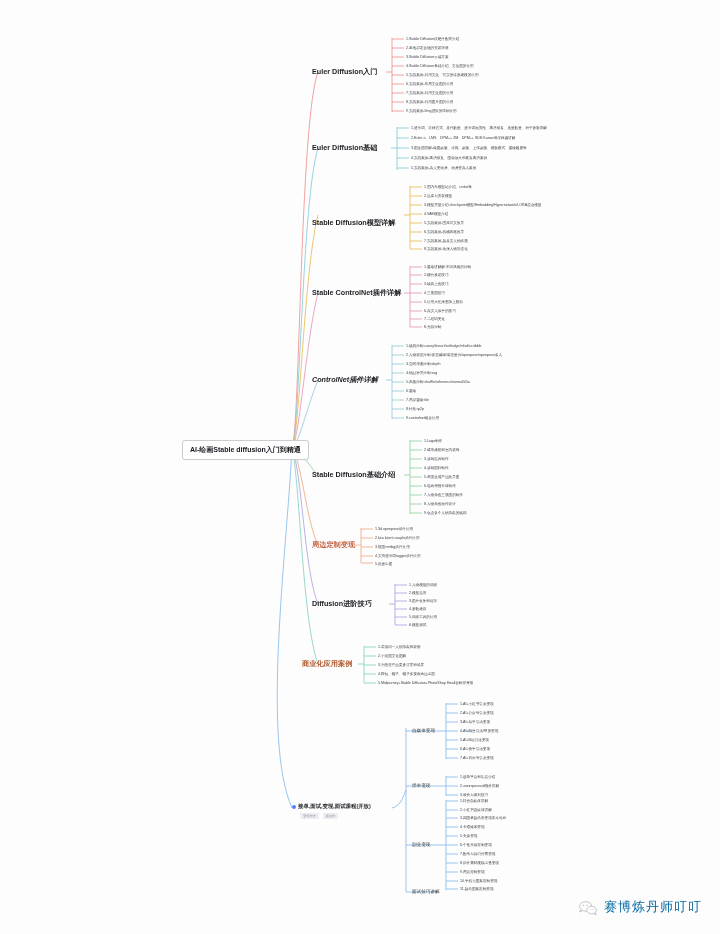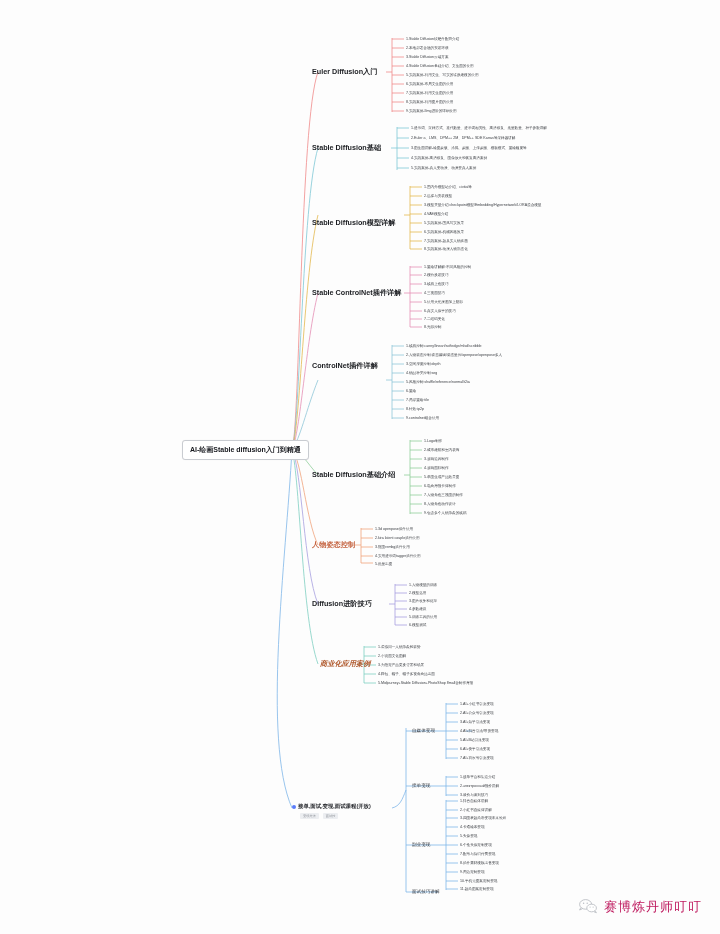--- a/index.html
+++ b/index.html
@@ -82,22 +82,22 @@
   }
   .tag{
     font-size:3.2px;color:#8b8f96;
     background:#eceef1;border-radius:1px;
     padding:1px 3px;white-space:nowrap;
   }
 
   
   .watermark{
     position:absolute;right:18px;bottom:18px;
-    display:flex;align-items:flex-start;gap:6px;
-    color:#be185d;
+    display:flex;align-items:flex-end;gap:6px;
+    color:#0369a1;
   }
   .wm-text{font-size:13px;letter-spacing:1px;white-space:nowrap;}
   .wm-icon{width:20px;height:16px;}
 </style>
 </head>
 <body>
 
 <div id="canvas">
 
   <svg class="links" viewBox="0 0 720 934">
@@ -175,21 +175,21 @@
   <div class="leaf" style="left:406px;top:36px;">1.Stable Diffusion软硬件配置介绍</div>
   <div class="leaf" style="left:406px;top:45px;">2.本地部署合适的安装环境</div>
   <div class="leaf" style="left:406px;top:54px;">3.Stable Diffusion云端方案</div>
   <div class="leaf" style="left:406px;top:63px;">4.Stable Diffusion基础介绍、文生图的使用</div>
   <div class="leaf" style="left:406px;top:72px;">5.实战案例-利用文生、写实的转换建模的使用</div>
   <div class="leaf" style="left:406px;top:81px;">6.实战案例-布局文生图的使用</div>
   <div class="leaf" style="left:406px;top:90px;">7.实战案例-利用文生图的使用</div>
   <div class="leaf" style="left:406px;top:99px;">8.实战案例-利用图片图的使用</div>
   <div class="leaf" style="left:406px;top:108px;">9.实战案例-IImg进阶的详细使用</div>
 
-  <div class="branch-label" style="left:310px;top:142px;">Stable Diffusion基础</div>
+  <div class="branch-label" style="left:310px;top:142px;">Euler Diffusion基础</div>
   <div class="leaf" style="left:411px;top:125px;">1.提示词、采样方式、迭代数量、提示词相关性、高清修复、批量数量、种子参数详解</div>
   <div class="leaf" style="left:411px;top:135px;">2.Euler a、LMS、DPM++ 2M、DPM++ SDE Karras等采样器讲解</div>
   <div class="leaf" style="left:411px;top:145px;">3.图生图讲解-绘图蒙版、涂鸦、蒙版、上传蒙版、模板模式、重绘幅度等</div>
   <div class="leaf" style="left:411px;top:155px;">4.实战案例-高清修复、图像放大和恢复高清案例</div>
   <div class="leaf" style="left:411px;top:165px;">5.实战案例-真人变动漫、动漫变真人案例</div>
 
   <div class="branch-label" style="left:310px;top:209px;margin-top:8px;">Stable Diffusion模型详解</div>
   <div class="leaf" style="left:424px;top:184px;">1.国内外模型站介绍、civitai等</div>
   <div class="leaf" style="left:424px;top:193px;">2.选择与安装模型</div>
   <div class="leaf" style="left:424px;top:202px;">3.模型类型介绍:checkpoint模型/Embedding/Hypernetwork/LORA混合模型</div>
@@ -202,21 +202,21 @@
   <div class="branch-label" style="left:310px;top:287px;">Stable ControlNet插件详解</div>
   <div class="leaf" style="left:424px;top:264px;">1.重绘讲解解:不同风格的控制</div>
   <div class="leaf" style="left:424px;top:272px;">2.模特换装技巧</div>
   <div class="leaf" style="left:424px;top:281px;">3.线稿上色技巧</div>
   <div class="leaf" style="left:424px;top:290px;">4.三视图技巧</div>
   <div class="leaf" style="left:424px;top:299px;">5.使用大伦漫画加上阴影</div>
   <div class="leaf" style="left:424px;top:308px;">6.真实人像手的技巧</div>
   <div class="leaf" style="left:424px;top:316px;">7.二维码美化</div>
   <div class="leaf" style="left:424px;top:324px;">8.光影控制</div>
 
-  <div class="branch-label" style="left:310px;top:360px;">ControlNet插件详解</div>
+  <div class="branch-label" style="left:310px;top:374px;font-style:italic;">ControlNet插件详解</div>
   <div class="leaf" style="left:406px;top:343px;">1.线稿控制:canny/lineart/softedge/mlsd/scribble</div>
   <div class="leaf" style="left:406px;top:352px;">2.人物姿态控制:姿态编辑/姿态量控/openpose/openpose多人</div>
   <div class="leaf" style="left:406px;top:361px;">3.空间深度控制:depth</div>
   <div class="leaf" style="left:406px;top:370px;">4.物品种类控制:seg</div>
   <div class="leaf" style="left:406px;top:379px;">5.风格控制:shuffle/reference/normal/t2ia</div>
   <div class="leaf" style="left:406px;top:388px;">6.重绘</div>
   <div class="leaf" style="left:406px;top:397px;">7.局部重绘:tile</div>
   <div class="leaf" style="left:406px;top:406px;">8.特效:ip2p</div>
   <div class="leaf" style="left:406px;top:415px;">9.controlnet组合使用</div>
 
@@ -224,36 +224,36 @@
   <div class="leaf" style="left:424px;top:438px;">1.Logo制作</div>
   <div class="leaf" style="left:424px;top:447px;">2.城市建筑和室内装饰</div>
   <div class="leaf" style="left:424px;top:456px;">3.游戏道具制作</div>
   <div class="leaf" style="left:424px;top:465px;">4.游戏图标制作</div>
   <div class="leaf" style="left:424px;top:474px;">5.单图生成产品效果图</div>
   <div class="leaf" style="left:424px;top:483px;">6.电商海报卡体制作</div>
   <div class="leaf" style="left:424px;top:492px;">7.人物角色三视图的制作</div>
   <div class="leaf" style="left:424px;top:501px;">8.人物角色动作设计</div>
   <div class="leaf" style="left:424px;top:510px;">9.包含多个人物形象的线稿</div>
 
-  <div class="branch-label" style="left:310px;top:539px;color:#c4623f;">人物姿态控制</div>
+  <div class="branch-label" style="left:310px;top:539px;color:#c4623f;">周边定制变现</div>
   <div class="leaf" style="left:375px;top:526px;">1.3d openpose插件使用</div>
   <div class="leaf" style="left:375px;top:535px;">2.kira latent couple插件使用</div>
   <div class="leaf" style="left:375px;top:544px;">3.抠图rembg插件使用</div>
   <div class="leaf" style="left:375px;top:553px;">4.实用提示词tagger插件使用</div>
   <div class="leaf" style="left:375px;top:561px;">5.批量出图</div>
 
   <div class="branch-label" style="left:310px;top:598px;">Diffusion进阶技巧</div>
   <div class="leaf" style="left:409px;top:582px;">1.人物模型的训练</div>
   <div class="leaf" style="left:409px;top:590px;">2.模型选用</div>
   <div class="leaf" style="left:409px;top:598px;">3.图片收集和处理</div>
   <div class="leaf" style="left:409px;top:606px;">4.参数建议</div>
   <div class="leaf" style="left:409px;top:614px;">5.训练工具的使用</div>
   <div class="leaf" style="left:409px;top:622px;">6.模型测试</div>
 
-  <div class="branch-label" style="left:318px;top:658px;color:#b05a2e;font-style:italic;">商业化应用案例</div>
+  <div class="branch-label" style="left:300px;top:658px;color:#b05a2e;">商业化应用案例</div>
   <div class="leaf" style="left:378px;top:644px;">1.虚拟同一人物形象和姿势</div>
   <div class="leaf" style="left:378px;top:653px;">2.小说图文化图解</div>
   <div class="leaf" style="left:378px;top:662px;">3.为指定产品更换背景和场景</div>
   <div class="leaf" style="left:378px;top:671px;">4.鞋包、帽子、帽子多视角商品出图</div>
   <div class="leaf" style="left:378px;top:680px;">5.Midjourney+Stable Diffusion+PhotoShop 8mall合制作海报</div>
 
   <div class="special-node">
     <span class="special-dot"></span>
     <span>接单,面试,变现,面试课程(开放)</span>
   </div>

